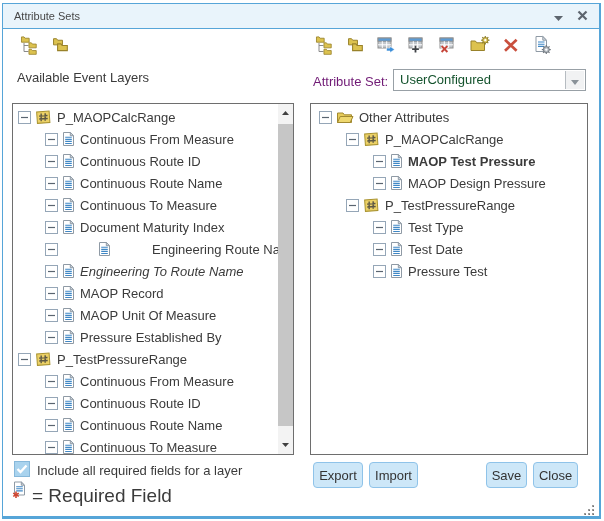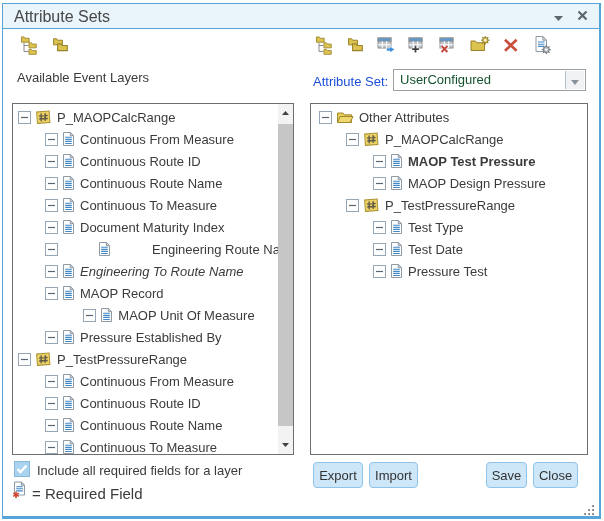--- a/index.html
+++ b/index.html
@@ -2,32 +2,32 @@
 <html><head>
 <meta charset="utf-8">
 <style>
   *{box-sizing:border-box;margin:0;padding:0}
   html,body{width:604px;height:521px}
   body{position:relative;background:#ffffff;font-family:"Liberation Sans","DejaVu Sans",sans-serif;color:#3b3b3b;overflow:hidden}
   .dialog{position:absolute;left:2px;top:3px;width:599px;height:516px;background:#fff;
           border:1px solid #56a5d8;border-right-width:2px;border-bottom-width:3px}
   
   .titlebar{position:absolute;left:0;top:0;right:0;height:25px;background:#e9f4fb;border-bottom:1px solid #56a5d8}
-  .title{position:absolute;left:11px;top:0;line-height:25px;font-size:16px;color:#474747}
+  .title{position:absolute;left:11px;top:0;line-height:25px;font-size:11px;color:#474747}
   .cap-btn{position:absolute;top:0;height:24px;display:flex;align-items:center;justify-content:center;cursor:pointer}
   .cap-collapse{right:32px;width:17px}
   .cap-close{right:8px;width:17px}
   
   .tool-group{position:absolute;top:33px;display:flex;gap:11px}
   .tool-left{left:17px}
   .tool-right{left:312px}
   .tool-btn{width:20px;height:20px;display:flex;align-items:center;justify-content:center;cursor:pointer}
   
   .avail-label{position:absolute;left:14px;top:66px;font-size:13px;color:#3b3b3b}
-  .attrset-label{position:absolute;left:310px;top:70px;font-size:13px;color:#1d4ed8}
+  .attrset-label{position:absolute;left:310px;top:70px;font-size:13px;color:#701a75}
   .combo{position:absolute;left:390px;top:65px;width:193px;height:22px;background:#fff;border:1px solid #98a0a6;cursor:pointer}
   .combo-text{position:absolute;left:6px;top:0;line-height:20px;font-size:13px;color:#14532d}
   .combo-btn{position:absolute;right:1px;top:1px;bottom:1px;width:19px;background:#f1f2f3;border-left:1px solid #b6bcc1;display:flex;align-items:center;justify-content:center}
   
   .panel{position:absolute;top:99px;height:352px;background:#fff;border:1px solid #6e6e6e;overflow:hidden}
   .panel-left{left:9px;width:282px}
   .panel-right{left:307px;width:278px}
   .tree{position:absolute;left:0;top:2px;right:0}
   .tree-row{height:22px;display:flex;align-items:center;font-size:13px;white-space:nowrap;cursor:default}
   .expand{width:13px;height:13px;margin-right:4px;flex:none;display:inline-flex}
@@ -35,21 +35,21 @@
   .node-label{color:#3b3b3b}
   
   .vscroll{position:absolute;top:0;right:0;bottom:0;width:15px;background:#f3f3f3}
   .scroll-up,.scroll-down{position:absolute;left:0;right:0;height:14px;display:flex;align-items:center;justify-content:center;cursor:pointer}
   .scroll-up{top:2px}.scroll-down{bottom:2px}
   .scroll-thumb{position:absolute;left:0;right:0;top:20px;height:302px;background:#c6c6c6;cursor:pointer}
   
   .chk{position:absolute;left:11px;top:457px;width:16px;height:16px;background:#a9d3ee;border:1px solid #86b8da;display:flex;align-items:center;justify-content:center;cursor:pointer}
   .chk-label{position:absolute;left:34px;top:459px;font-size:13px}
   .req-icon{position:absolute;left:9px;top:477px}
-  .req-label{position:absolute;left:29px;top:481px;font-size:15px}
+  .req-label{position:absolute;left:29px;top:481px;font-size:19px}
   .btn{position:absolute;top:458px;height:26px;background:#cde7f8;border:1px solid #8fc3e9;border-radius:4px;
        font-size:13px;color:#333;display:flex;align-items:center;justify-content:center;cursor:pointer;font-family:inherit}
   .btn-export{left:310px;width:50px}
   .btn-import{left:366px;width:49px}
   .btn-save{left:483px;width:41px}
   .btn-close{left:530px;width:45px}
   .grip{position:absolute;right:4px;bottom:3px;width:11px;height:11px;cursor:nwse-resize}
 </style>
 </head>
 <body>
@@ -344,21 +344,21 @@
           </span>
           <span class="node-icon">
             <svg width="13" height="16" viewBox="0 0 13 16">
               <path d="M1.5 1.5 H8.3 L11.5 4.7 V14.5 H1.5 Z" fill="#ffffff" stroke="#8f9aa5"></path>
               <path d="M8.3 1.5 V4.7 H11.5 Z" fill="#d7dde2" stroke="#8f9aa5"></path>
               <path d="M3.2 6.2 H9.8 M3.2 8.3 H9.8 M3.2 10.4 H9.8 M3.2 12.5 H9.8" stroke="#3f87c5" stroke-width="1.15"></path>
             </svg>
           </span>
           <span class="node-label">MAOP Record</span>
         </div>
-        <div class="tree-row" style="padding-left: 32px; justify-content: center;">
+        <div class="tree-row" style="padding-left: 32px;">
           <span class="expand">
             <svg width="13" height="13" viewBox="0 0 13 13">
               <rect x="0.5" y="0.5" width="12" height="12" fill="#ffffff" stroke="#95a6b7"></rect>
               <line x1="3" y1="6.5" x2="10" y2="6.5" stroke="#5a6570" stroke-width="1.2"></line>
             </svg>
           </span>
           <span class="node-icon">
             <svg width="13" height="16" viewBox="0 0 13 16">
               <path d="M1.5 1.5 H8.3 L11.5 4.7 V14.5 H1.5 Z" fill="#ffffff" stroke="#8f9aa5"></path>
               <path d="M8.3 1.5 V4.7 H11.5 Z" fill="#d7dde2" stroke="#8f9aa5"></path>

